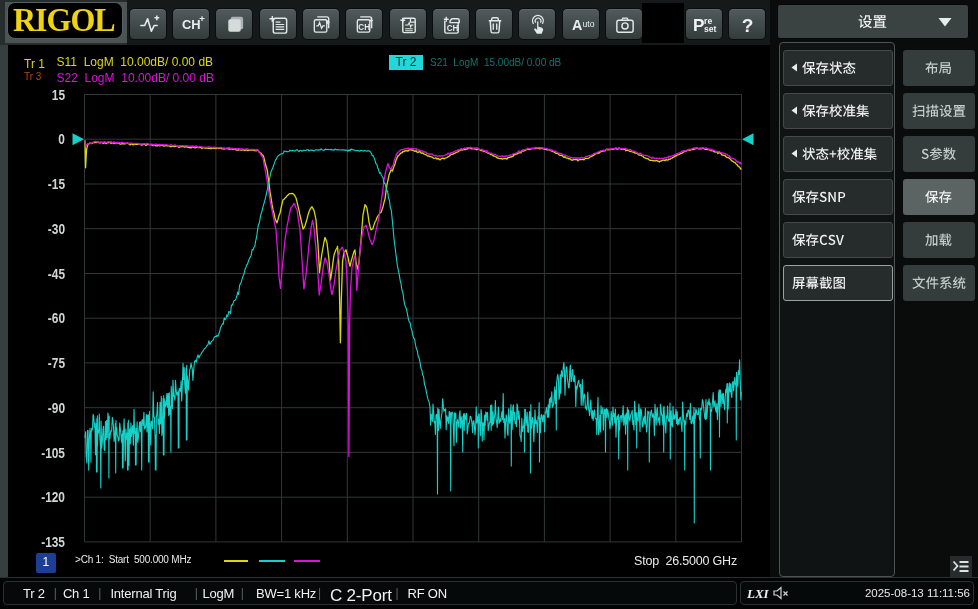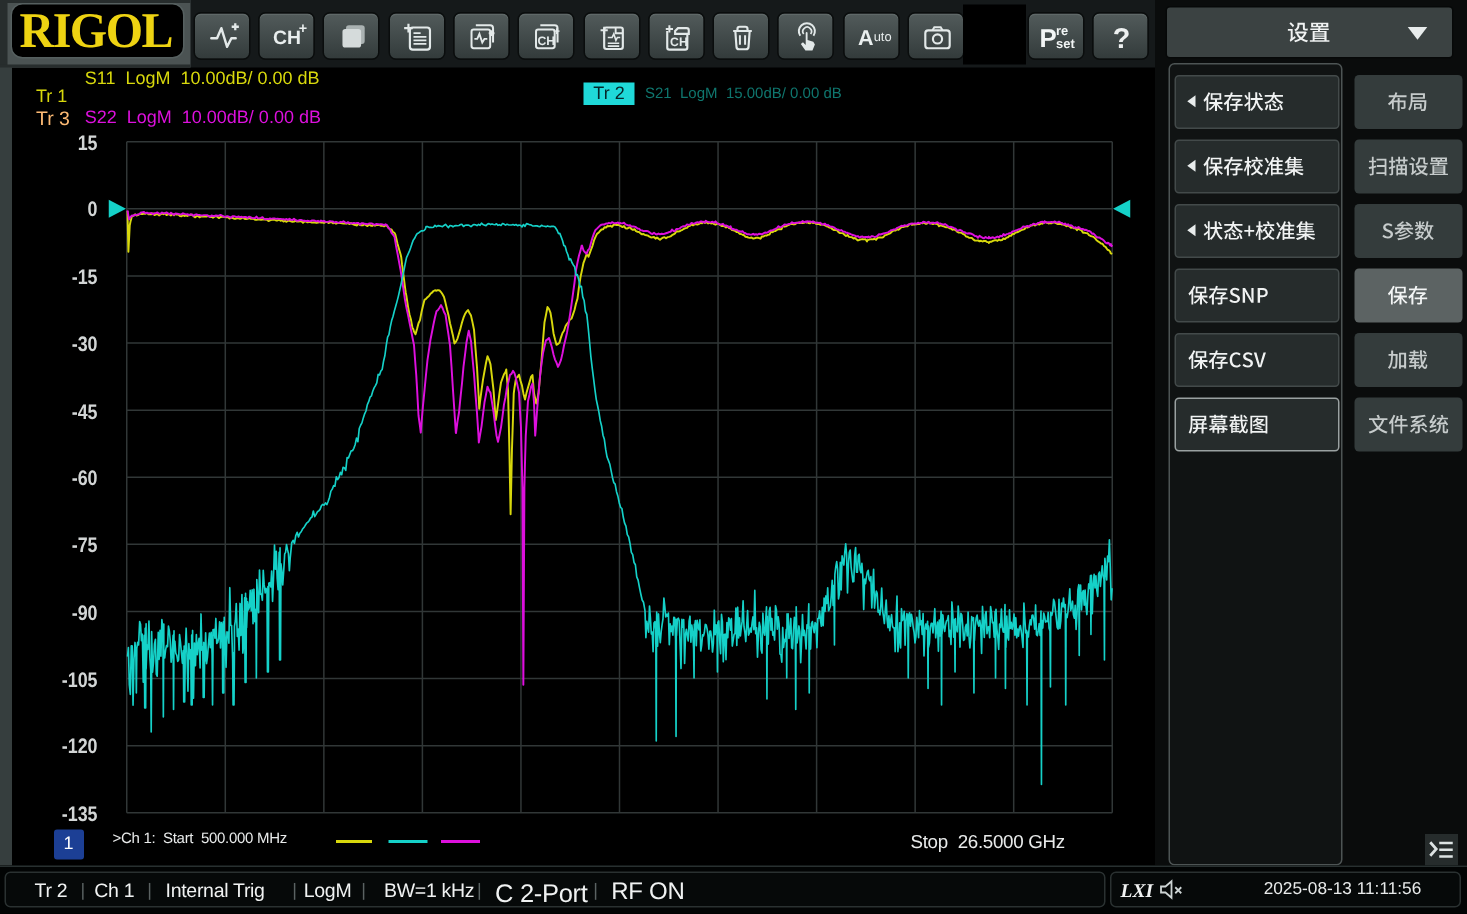--- a/index.html
+++ b/index.html
@@ -136,42 +136,42 @@
       <line x1="84.5" y1="452.4" x2="741.5" y2="452.4" stroke="#313737" stroke-width="1"></line>
       <line x1="84.5" y1="497.2" x2="741.5" y2="497.2" stroke="#313737" stroke-width="1"></line>
       <line x1="84.5" y1="541.9" x2="741.5" y2="541.9" stroke="#313737" stroke-width="1"></line>
 <path d="M85.0 140.6L85.6 167.8L86.0 160.0L86.5 150.2L87.0 147.7L88.0 144.0L89.0 143.8L90.0 142.9L91.0 143.7L92.0 143.4L93.0 142.7L94.0 142.6L95.0 142.7L96.0 142.4L97.0 142.5L98.0 142.0L99.0 142.8L100.0 142.7L101.0 142.8L102.0 142.2L103.0 143.4L104.0 142.9L105.0 142.7L106.0 143.6L107.0 142.9L108.0 142.4L109.0 142.8L110.0 142.1L111.0 143.4L112.0 142.9L113.0 142.9L114.0 143.6L115.0 142.6L116.0 143.5L117.0 142.6L118.0 143.1L119.0 143.0L120.0 144.1L121.0 144.2L122.0 143.5L123.0 144.0L124.0 143.6L125.0 144.0L126.0 143.5L127.0 143.2L128.0 143.2L129.0 144.1L130.0 144.9L131.0 144.2L132.0 143.9L133.0 144.9L134.0 144.3L135.0 144.3L136.0 144.4L137.0 144.3L138.0 144.3L139.0 143.9L140.0 144.7L141.0 144.5L142.0 145.1L143.0 144.5L144.0 144.0L145.0 144.7L146.0 145.4L147.0 144.7L148.0 144.6L149.0 144.5L150.0 144.6L151.0 144.9L152.0 144.7L153.0 145.7L154.0 145.1L155.0 145.3L156.0 145.8L157.0 145.9L158.0 145.3L159.0 145.6L160.0 145.8L161.0 145.5L162.0 144.9L163.0 145.9L164.0 146.0L165.0 145.9L166.0 145.4L167.0 145.8L168.0 145.7L169.0 145.8L170.0 146.5L171.0 146.6L172.0 146.4L173.0 146.4L174.0 146.5L175.0 146.3L176.0 146.3L177.0 146.2L178.0 146.5L179.0 147.4L180.0 146.9L181.0 146.5L182.0 146.5L183.0 146.5L184.0 147.0L185.0 147.0L186.0 146.4L187.0 147.2L188.0 146.9L189.0 147.7L190.0 147.3L191.0 147.9L192.0 147.1L193.0 147.2L194.0 147.5L195.0 147.9L196.0 147.7L197.0 147.1L198.0 147.7L199.0 147.7L200.0 147.5L201.0 147.5L202.0 148.5L203.0 147.7L204.0 147.6L205.0 148.2L206.0 148.0L207.0 148.0L208.0 148.4L209.0 148.3L210.0 148.3L211.0 148.6L212.0 148.4L213.0 148.1L214.0 148.3L215.0 148.3L216.0 148.6L217.0 148.1L218.0 147.9L219.0 148.7L220.0 148.2L221.0 148.0L222.0 148.9L223.0 148.6L224.0 149.1L225.0 148.7L226.0 148.6L227.0 148.6L228.0 148.9L229.0 149.0L230.0 148.9L231.0 149.1L232.0 148.7L233.0 149.4L234.0 148.7L235.0 149.4L236.0 149.8L237.0 150.0L238.0 150.3L239.0 149.1L240.0 150.0L241.0 150.2L242.0 150.2L243.0 149.5L244.0 150.1L245.0 150.7L246.0 149.5L247.0 150.3L248.0 150.6L249.0 149.9L250.0 150.5L251.0 149.9L252.0 150.0L253.0 150.1L254.0 150.5L255.0 150.4L256.0 150.9L257.0 150.2L258.0 150.6L259.0 151.9L260.0 152.8L261.0 153.0L262.0 154.8L263.0 155.3L263.5 156.1L264.0 158.1L265.0 162.5L266.0 166.0L267.0 169.3L267.5 171.5L268.0 176.1L269.0 183.4L270.0 191.6L270.5 195.1L271.0 197.7L272.0 204.4L273.0 209.7L274.0 213.2L275.0 218.8L275.5 219.3L276.0 221.1L277.0 222.9L278.0 219.4L279.0 215.5L280.0 213.4L281.0 208.1L282.0 203.8L283.0 199.9L284.0 199.3L285.0 198.1L286.0 197.3L287.0 195.8L288.0 195.1L289.0 194.0L290.0 193.5L291.0 193.8L292.0 193.4L293.0 193.6L294.0 194.7L295.0 196.2L296.0 198.0L297.0 201.9L298.0 206.2L299.0 210.1L300.0 215.5L301.0 219.5L301.5 221.9L302.0 223.9L303.0 229.0L304.0 227.8L305.0 225.7L306.0 222.3L307.0 218.9L308.0 215.0L309.0 211.8L310.0 209.4L311.0 207.8L312.0 206.7L313.0 208.7L314.0 210.4L315.0 214.9L316.0 219.8L317.0 232.6L318.0 244.9L319.0 262.3L319.5 272.5L320.0 268.0L321.0 260.3L322.0 253.1L323.0 247.5L324.0 242.0L325.0 237.5L326.0 239.7L327.0 242.9L328.0 251.4L329.0 259.9L330.0 273.5L330.5 280.0L331.0 277.0L332.0 269.8L333.0 262.1L334.0 255.0L335.0 252.2L336.0 249.5L337.0 248.0L337.5 246.3L338.0 252.6L338.7 260.6L339.0 273.4L339.6 299.8L340.0 321.6L340.4 342.8L341.0 314.6L341.3 300.0L342.0 278.4L342.5 262.2L343.0 258.4L344.0 252.2L345.0 251.4L346.0 249.8L347.0 253.8L348.0 257.1L349.0 262.6L350.0 266.3L351.0 261.9L352.0 258.3L353.0 254.9L354.0 251.3L355.0 250.0L356.0 262.2L357.0 266.6L357.5 269.0L358.0 267.3L359.0 262.2L360.0 251.0L361.0 240.5L362.0 227.1L363.0 214.8L364.0 209.9L365.0 204.7L366.0 206.0L367.0 208.6L368.0 214.8L369.0 222.1L370.0 226.2L371.0 229.9L372.0 229.3L373.0 228.4L374.0 224.9L375.0 222.0L376.0 220.5L377.0 217.5L378.0 215.9L379.0 214.8L380.0 213.0L381.0 212.5L382.0 209.6L383.0 206.7L384.0 202.3L385.0 199.1L386.0 191.3L387.0 184.7L388.0 180.1L389.0 175.2L390.0 172.6L391.0 169.7L392.0 170.3L392.3 171.2L393.0 169.3L394.0 166.4L395.0 163.9L396.0 160.3L397.0 157.9L398.0 155.9L399.0 155.2L400.0 154.0L401.0 153.0L402.0 152.9L403.0 151.5L404.0 151.7L405.0 150.7L406.0 150.8L407.0 150.6L408.0 151.2L409.0 149.9L410.0 149.7L411.0 150.0L412.0 149.9L413.0 150.2L413.4 150.6L414.0 150.8L415.0 151.4L416.0 150.7L417.0 152.2L418.0 152.4L419.0 151.9L420.0 151.5L421.0 152.8L422.0 153.3L423.0 152.8L424.0 154.1L425.0 154.5L426.0 154.7L427.0 155.6L428.0 156.2L429.0 156.0L430.0 156.7L431.0 156.8L432.0 157.1L433.0 157.8L434.0 158.3L435.0 158.2L436.0 158.0L437.0 159.1L438.0 158.4L439.0 159.1L440.0 159.9L441.0 159.0L442.0 158.4L443.0 158.1L444.0 158.9L445.0 158.1L446.0 157.9L447.0 157.6L448.0 156.8L449.0 156.3L450.0 155.6L451.0 154.2L452.0 154.3L453.0 154.2L454.0 153.6L455.0 153.2L456.0 152.5L457.0 152.1L458.0 151.9L459.0 150.8L460.0 150.6L461.0 149.6L462.0 150.2L463.0 149.6L464.0 149.5L465.0 149.7L466.0 149.3L467.0 148.6L468.0 148.8L469.0 147.9L470.0 148.6L470.4 148.5L471.0 147.8L472.0 149.0L473.0 148.4L474.0 149.0L475.0 148.6L476.0 149.4L477.0 149.8L478.0 149.2L479.0 149.2L480.0 150.0L481.0 150.6L482.0 150.6L483.0 150.9L484.0 151.7L485.0 150.9L486.0 152.1L487.0 152.3L488.0 153.4L489.0 153.5L490.0 153.9L491.0 154.7L492.0 154.7L493.0 155.8L494.0 156.0L495.0 156.5L496.0 156.8L497.0 157.9L498.0 158.0L499.0 158.4L500.0 158.6L501.0 158.3L502.0 159.0L502.4 159.0L503.0 158.9L504.0 158.5L505.0 158.4L506.0 158.7L507.0 159.1L508.0 157.6L509.0 157.7L510.0 157.0L511.0 157.1L512.0 156.5L513.0 156.4L514.0 154.4L515.0 154.8L516.0 154.1L517.0 154.0L518.0 153.2L519.0 152.8L520.0 152.8L521.0 152.8L522.0 150.6L523.0 151.1L524.0 150.9L525.0 150.3L526.0 149.9L527.0 149.3L528.0 149.2L529.0 149.6L530.0 149.5L531.0 148.8L532.0 148.4L533.0 148.7L534.0 148.5L535.0 148.7L536.0 148.5L537.0 148.1L537.8 148.4L538.0 147.9L539.0 148.7L540.0 148.9L541.0 148.0L542.0 148.7L543.0 148.2L544.0 149.2L545.0 149.4L546.0 149.2L547.0 149.9L548.0 149.6L549.0 149.8L550.0 150.2L551.0 150.8L552.0 151.1L553.0 151.7L554.0 151.8L555.0 152.8L556.0 153.4L557.0 153.3L558.0 153.5L559.0 154.8L560.0 155.4L561.0 155.4L562.0 155.5L563.0 156.5L564.0 157.4L565.0 156.6L566.0 157.9L567.0 158.1L568.0 158.2L569.0 159.0L570.0 158.7L571.0 159.6L572.0 160.3L573.0 159.9L574.0 159.6L575.0 159.4L576.0 159.6L577.0 159.5L578.0 160.9L578.3 160.2L579.0 159.8L580.0 159.6L581.0 159.5L582.0 159.6L583.0 159.1L584.0 159.9L585.0 158.6L586.0 158.3L587.0 158.3L588.0 158.4L589.0 158.0L590.0 156.8L591.0 156.6L592.0 156.1L593.0 155.7L594.0 155.1L595.0 154.1L596.0 153.6L597.0 153.7L598.0 152.7L599.0 153.2L600.0 152.3L601.0 151.4L602.0 151.4L603.0 151.0L604.0 150.8L605.0 150.9L606.0 149.7L607.0 149.2L608.0 149.9L609.0 149.6L610.0 149.6L611.0 149.5L612.0 149.2L613.0 149.4L614.0 148.6L615.0 148.9L615.4 148.5L616.0 148.4L617.0 149.1L618.0 149.1L619.0 148.2L620.0 148.5L621.0 149.1L622.0 149.4L623.0 148.9L624.0 149.3L625.0 149.1L626.0 150.8L627.0 150.2L628.0 150.5L629.0 150.8L630.0 151.3L631.0 151.5L632.0 151.5L633.0 152.2L634.0 152.3L635.0 153.2L636.0 152.9L637.0 153.4L638.0 154.4L639.0 155.0L640.0 155.1L641.0 155.2L642.0 156.0L643.0 156.3L644.0 157.7L645.0 157.8L646.0 158.5L647.0 158.6L648.0 158.7L649.0 159.8L650.0 160.4L651.0 160.4L652.0 160.3L653.0 160.9L654.0 160.5L655.0 161.0L656.0 160.6L657.0 160.6L658.0 161.3L659.0 161.4L659.3 162.0L660.0 161.1L661.0 161.1L662.0 160.6L663.0 160.2L664.0 160.1L665.0 160.6L666.0 159.7L667.0 160.2L668.0 160.0L669.0 159.0L670.0 159.4L671.0 158.4L672.0 158.2L673.0 157.2L674.0 157.2L675.0 155.9L676.0 156.0L677.0 155.1L678.0 154.8L679.0 154.5L680.0 153.9L681.0 153.3L682.0 153.1L683.0 152.7L684.0 151.4L685.0 151.7L686.0 151.3L687.0 150.3L688.0 150.3L689.0 149.5L690.0 150.4L691.0 149.5L692.0 149.4L693.0 149.7L694.0 149.0L695.0 149.1L696.0 148.3L696.4 148.4L697.0 148.1L698.0 148.5L699.0 149.0L700.0 148.7L701.0 148.9L702.0 148.2L703.0 148.4L704.0 148.7L705.0 149.3L706.0 149.3L707.0 149.3L708.0 149.7L709.0 149.7L710.0 150.1L711.0 150.8L712.0 150.4L713.0 151.0L714.0 151.8L715.0 151.6L716.0 152.2L717.0 152.1L718.0 153.5L719.0 152.3L720.0 153.1L721.0 153.6L722.0 155.1L723.0 155.1L724.0 155.4L725.0 155.5L726.0 156.8L727.0 157.3L728.0 157.6L729.0 157.9L730.0 158.8L731.0 160.1L732.0 160.9L733.0 161.5L734.0 162.3L735.0 162.5L736.0 164.0L737.0 164.6L738.0 166.0L738.5 166.7L739.0 166.7L740.0 167.6L740.5 168.9L741.0 169.1L741.5 169.3" fill="none" stroke="#d8d80c" stroke-width="1.3" stroke-linejoin="round"></path>
 <path d="M85.0 140.2L86.0 146.3L87.0 144.7L88.0 143.7L89.0 143.8L90.0 143.2L91.0 143.3L92.0 142.9L93.0 142.8L94.0 141.6L95.0 141.5L96.0 141.3L97.0 142.1L98.0 141.8L99.0 142.3L100.0 142.1L101.0 142.0L102.0 142.8L103.0 142.2L104.0 142.0L105.0 141.7L106.0 142.5L107.0 142.5L108.0 141.7L109.0 142.1L110.0 142.3L111.0 141.6L112.0 142.2L113.0 142.9L114.0 141.8L115.0 142.6L116.0 143.2L117.0 142.3L118.0 142.4L119.0 142.7L120.0 142.9L121.0 142.9L122.0 142.2L123.0 142.6L124.0 142.9L125.0 142.8L126.0 143.4L127.0 142.9L128.0 143.0L129.0 143.9L130.0 143.2L131.0 142.9L132.0 143.3L133.0 143.3L134.0 143.7L135.0 143.6L136.0 143.4L137.0 143.4L138.0 143.4L139.0 144.2L140.0 144.5L141.0 143.7L142.0 144.0L143.0 144.0L144.0 143.7L145.0 143.8L146.0 143.8L147.0 143.3L148.0 143.8L149.0 144.3L150.0 144.6L151.0 144.2L152.0 144.2L153.0 144.6L154.0 145.2L155.0 144.1L156.0 144.2L157.0 144.4L158.0 144.8L159.0 144.3L160.0 144.9L161.0 144.5L162.0 145.0L163.0 144.7L164.0 144.7L165.0 145.3L166.0 144.5L167.0 144.8L168.0 145.4L169.0 145.4L170.0 145.3L171.0 144.4L172.0 145.6L173.0 145.5L174.0 145.3L175.0 144.8L176.0 145.9L177.0 146.3L178.0 145.9L179.0 146.2L180.0 145.6L181.0 145.9L182.0 145.7L183.0 145.6L184.0 145.9L185.0 145.8L186.0 145.9L187.0 145.9L188.0 146.1L189.0 146.2L190.0 146.4L191.0 146.0L192.0 146.6L193.0 145.9L194.0 146.6L195.0 146.7L196.0 145.8L197.0 146.6L198.0 147.2L199.0 147.0L200.0 146.7L201.0 146.7L202.0 147.1L203.0 147.1L204.0 147.4L205.0 147.2L206.0 147.5L207.0 147.4L208.0 147.0L209.0 147.0L210.0 147.2L211.0 147.6L212.0 147.2L213.0 147.9L214.0 147.0L215.0 147.5L216.0 147.3L217.0 147.9L218.0 147.9L219.0 147.8L220.0 147.4L221.0 147.6L222.0 147.7L223.0 148.4L224.0 147.9L225.0 148.3L226.0 148.5L227.0 147.9L228.0 148.1L229.0 147.5L230.0 148.2L231.0 148.7L232.0 148.1L233.0 148.7L234.0 148.9L235.0 148.8L236.0 148.6L237.0 148.9L238.0 148.6L239.0 148.7L240.0 149.8L241.0 148.8L242.0 148.8L243.0 149.2L244.0 149.3L245.0 149.5L246.0 149.0L247.0 148.9L248.0 149.0L249.0 149.7L250.0 149.9L251.0 149.3L252.0 149.4L253.0 149.7L254.0 149.4L255.0 149.6L256.0 150.2L257.0 149.5L258.0 150.1L259.0 152.0L260.0 152.8L261.0 155.2L262.0 156.4L263.0 157.8L264.0 163.8L265.0 169.0L266.0 174.4L267.0 179.8L268.0 186.3L269.0 193.1L270.0 199.9L271.0 205.3L272.0 209.9L273.0 215.1L274.0 219.9L275.0 225.2L276.0 230.0L277.0 243.8L277.5 250.1L278.0 258.4L279.0 277.0L280.0 284.2L280.5 288.4L281.0 282.0L282.0 270.3L283.0 260.3L284.0 249.7L285.0 239.9L286.0 233.3L287.0 226.3L288.0 221.3L289.0 216.2L290.0 211.5L291.0 207.5L292.0 206.7L293.0 205.2L294.0 203.4L295.0 205.3L296.0 208.0L297.0 209.8L298.0 216.8L299.0 223.3L300.0 230.4L301.0 244.3L302.0 260.2L303.0 275.0L303.9 288.6L304.0 288.7L305.0 280.9L306.0 275.0L307.0 264.9L308.0 255.5L309.0 244.4L310.0 236.6L311.0 228.2L312.0 223.0L312.5 220.5L313.0 222.9L314.0 227.4L315.0 238.8L316.0 249.3L317.0 262.9L318.0 275.4L319.0 290.7L319.2 295.0L320.0 290.2L321.0 284.4L322.0 276.2L323.0 268.2L324.0 263.1L325.0 257.8L326.0 260.3L327.0 261.9L328.0 268.3L329.0 274.5L330.0 282.7L331.0 290.3L332.0 294.6L333.0 289.9L334.0 284.9L335.0 277.6L336.0 269.6L337.0 264.8L338.0 258.1L339.0 254.3L340.0 249.9L341.0 249.3L342.0 247.2L343.0 248.8L344.0 252.4L345.0 257.0L346.0 261.6L347.0 279.7L347.3 284.7L348.0 313.3L348.3 325.2L348.9 456.5L349.0 438.4L349.6 325.4L350.0 308.5L350.5 290.5L351.0 282.6L352.0 267.3L353.0 263.0L354.0 258.0L355.0 255.7L356.0 268.1L356.8 290.4L357.0 288.1L358.0 274.1L359.0 262.3L360.0 251.0L361.0 242.6L362.0 235.4L363.0 231.1L364.0 226.9L365.0 226.3L366.0 225.3L367.0 228.4L368.0 231.9L369.0 236.3L370.0 239.7L371.0 241.8L372.0 244.6L373.0 242.5L374.0 239.9L375.0 235.6L376.0 230.3L377.0 226.2L378.0 221.8L379.0 216.3L380.0 209.8L381.0 203.0L382.0 195.8L383.0 188.5L384.0 180.1L385.0 175.0L386.0 170.3L387.0 167.1L387.7 163.9L388.0 163.7L389.0 167.0L390.0 168.2L391.0 169.2L392.0 166.8L393.0 165.7L394.0 161.8L395.0 158.4L396.0 155.6L397.0 153.3L398.0 152.4L399.0 151.4L400.0 150.4L401.0 149.8L402.0 149.6L403.0 149.6L404.0 149.0L405.0 149.1L406.0 148.5L407.0 149.0L408.0 148.1L409.0 148.6L410.0 148.8L411.0 148.7L412.0 148.3L413.0 149.1L413.4 148.6L414.0 148.9L415.0 148.9L416.0 148.5L417.0 149.6L418.0 149.9L419.0 150.4L420.0 150.1L421.0 151.1L422.0 150.9L423.0 151.1L424.0 151.5L425.0 152.3L426.0 152.4L427.0 153.5L428.0 153.6L429.0 154.1L430.0 154.0L431.0 154.0L432.0 154.1L433.0 154.9L434.0 155.7L435.0 156.0L436.0 155.2L437.0 156.0L438.0 156.3L439.0 155.7L440.0 156.2L441.0 155.8L442.0 156.0L443.0 155.8L444.0 155.5L445.0 155.2L446.0 154.7L447.0 154.6L448.0 153.0L449.0 154.1L450.0 154.0L451.0 152.6L452.0 152.6L453.0 152.4L454.0 151.5L455.0 151.0L456.0 150.8L457.0 150.7L458.0 149.6L459.0 149.9L460.0 149.7L461.0 148.6L462.0 148.9L463.0 149.1L464.0 148.4L465.0 148.1L466.0 148.5L467.0 147.6L468.0 147.7L469.0 148.2L470.0 148.3L470.4 147.2L471.0 147.6L472.0 147.9L473.0 148.3L474.0 148.1L475.0 147.8L476.0 148.5L477.0 147.6L478.0 148.8L479.0 149.2L480.0 149.6L481.0 149.6L482.0 149.2L483.0 150.5L484.0 150.3L485.0 150.7L486.0 151.7L487.0 150.8L488.0 152.9L489.0 152.7L490.0 153.1L491.0 153.1L492.0 153.9L493.0 154.2L494.0 154.5L495.0 154.1L496.0 155.2L497.0 155.5L498.0 156.2L499.0 156.1L500.0 156.3L501.0 156.4L502.0 156.0L502.4 155.9L503.0 156.5L504.0 156.2L505.0 156.5L506.0 155.8L507.0 156.0L508.0 156.2L509.0 155.6L510.0 155.0L511.0 155.2L512.0 154.8L513.0 154.0L514.0 153.7L515.0 153.6L516.0 153.0L517.0 152.6L518.0 152.0L519.0 150.8L520.0 151.6L521.0 151.2L522.0 150.6L523.0 149.6L524.0 149.8L525.0 149.6L526.0 149.3L527.0 149.1L528.0 148.1L529.0 148.9L530.0 148.6L531.0 148.4L532.0 148.6L533.0 148.1L534.0 148.5L535.0 147.4L536.0 148.1L537.0 147.7L537.8 148.2L538.0 147.5L539.0 147.6L540.0 147.6L541.0 148.1L542.0 147.6L543.0 148.3L544.0 148.5L545.0 148.4L546.0 148.6L547.0 148.5L548.0 149.7L549.0 149.5L550.0 149.1L551.0 150.3L552.0 149.9L553.0 150.8L554.0 151.2L555.0 151.2L556.0 151.6L557.0 152.4L558.0 152.9L559.0 153.2L560.0 153.7L561.0 153.4L562.0 154.3L563.0 154.4L564.0 155.2L565.0 155.2L566.0 155.7L567.0 156.0L568.0 156.5L569.0 156.8L570.0 157.1L571.0 157.7L572.0 157.4L573.0 158.4L574.0 157.8L575.0 157.7L576.0 158.2L577.0 158.0L578.0 158.0L578.3 158.3L579.0 157.7L580.0 158.4L581.0 157.4L582.0 157.5L583.0 158.0L584.0 157.8L585.0 157.2L586.0 156.2L587.0 156.3L588.0 156.0L589.0 155.7L590.0 155.4L591.0 155.2L592.0 154.9L593.0 154.3L594.0 153.4L595.0 153.3L596.0 153.0L597.0 152.9L598.0 151.9L599.0 151.6L600.0 151.1L601.0 150.5L602.0 150.8L603.0 150.2L604.0 150.4L605.0 150.1L606.0 149.5L607.0 149.3L608.0 149.0L609.0 149.1L610.0 148.9L611.0 149.2L612.0 148.5L613.0 148.9L614.0 148.7L615.0 148.4L615.4 147.8L616.0 147.9L617.0 148.3L618.0 148.4L619.0 147.9L620.0 149.1L621.0 148.5L622.0 148.4L623.0 148.8L624.0 148.5L625.0 148.2L626.0 149.1L627.0 149.0L628.0 149.5L629.0 149.8L630.0 149.4L631.0 150.0L632.0 150.9L633.0 151.4L634.0 151.2L635.0 151.6L636.0 152.1L637.0 152.4L638.0 153.7L639.0 153.7L640.0 153.2L641.0 153.7L642.0 154.6L643.0 154.8L644.0 155.4L645.0 155.7L646.0 155.5L647.0 155.7L648.0 156.0L649.0 156.6L650.0 157.4L651.0 157.4L652.0 158.5L653.0 157.2L654.0 157.9L655.0 158.5L656.0 158.9L657.0 158.0L658.0 158.6L659.0 158.8L659.3 157.9L660.0 158.8L661.0 158.5L662.0 158.2L663.0 158.7L664.0 158.2L665.0 157.7L666.0 158.2L667.0 157.2L668.0 157.6L669.0 156.0L670.0 157.0L671.0 156.1L672.0 155.9L673.0 155.5L674.0 155.4L675.0 154.3L676.0 154.1L677.0 153.7L678.0 153.5L679.0 152.9L680.0 152.6L681.0 152.2L682.0 151.0L683.0 151.2L684.0 151.0L685.0 150.6L686.0 151.2L687.0 150.2L688.0 150.0L689.0 149.2L690.0 149.5L691.0 149.7L692.0 148.6L693.0 148.4L694.0 147.9L695.0 147.8L696.0 148.7L696.4 147.5L697.0 148.0L698.0 148.3L699.0 148.1L700.0 148.1L701.0 148.0L702.0 148.4L703.0 147.6L704.0 148.1L705.0 148.4L706.0 147.8L707.0 148.4L708.0 148.7L709.0 149.6L710.0 149.0L711.0 150.0L712.0 149.5L713.0 150.6L714.0 150.1L715.0 150.9L716.0 151.9L717.0 151.5L718.0 152.0L719.0 151.3L720.0 152.2L721.0 152.7L722.0 152.7L723.0 153.3L724.0 153.2L725.0 153.8L726.0 154.0L727.0 154.4L728.0 155.8L729.0 155.7L730.0 156.8L731.0 158.0L732.0 158.3L733.0 158.3L734.0 159.1L735.0 159.6L736.0 160.5L737.0 161.8L738.0 162.3L738.5 161.8L739.0 161.9L740.0 163.5L740.5 162.6L741.0 164.1L741.5 163.3" fill="none" stroke="#dd10dd" stroke-width="1.3" stroke-linejoin="round"></path>
 <path d="M85.0 437.7L85.6 431.7L86.2 456.4L86.9 462.9L87.5 430.6L88.1 430.6L88.7 470.1L89.3 440.0L90.0 428.3L90.6 437.8L90.9 462L91.2 434.8L91.2 432.3L91.8 428.2L92.4 430.0L93.1 414.4L93.7 416.1L94.3 427.1L94.9 422.8L95.5 454.8L96.2 423.7L96.5 472L96.8 420.7L96.8 418.9L97.1 472L97.4 415.9L97.4 446.2L98.0 430.1L98.6 432.9L99.3 414.0L99.9 438.2L100.5 447.0L100.8 488L101.1 444.0L101.1 421.1L101.7 448.1L102.4 440.8L103.0 429.2L103.6 426.2L104.2 449.5L104.8 450.8L105.5 421.6L106.1 439.6L106.7 420.2L107.3 437.5L107.9 413.1L108.6 419.0L108.9 478L109.2 416.0L109.2 433.5L109.8 438.6L110.4 433.2L111.0 430.4L111.7 431.1L112.3 417.4L112.9 420.6L113.5 427.0L114.1 441.4L114.8 434.6L115.4 423.5L115.7 473L116.0 420.5L116.0 434.3L116.6 427.5L117.2 435.5L117.9 436.9L118.5 440.9L119.1 439.9L119.7 423.0L120.3 428.0L121.0 435.6L121.6 442.2L122.2 433.7L122.5 468L122.8 430.7L122.8 448.2L123.1 468L123.4 445.2L123.4 436.5L124.1 418.8L124.7 437.8L125.3 460.8L125.9 429.1L126.5 439.2L127.2 433.0L127.5 470L127.8 430.0L127.8 423.3L128.1 470L128.4 420.3L128.4 432.8L129.0 465.5L129.6 428.7L130.3 443.8L130.9 423.1L131.5 436.5L132.1 429.4L132.7 425.6L133.4 445.3L134.0 409.3L134.6 433.5L135.2 431.3L135.5 465L135.8 428.3L135.8 441.9L136.1 465L136.4 438.9L136.5 441.1L137.1 421.9L137.7 442.4L138.3 438.1L138.9 430.3L139.6 422.1L140.2 431.8L140.8 421.5L141.4 435.9L141.7 470L142.0 432.9L142.0 419.9L142.7 419.6L143.3 425.5L143.9 412.3L144.5 428.9L145.1 428.3L145.8 425.3L146.4 414.6L147.0 431.9L147.6 415.0L148.2 419.5L148.5 462L148.8 416.5L148.9 414.5L149.2 462L149.5 411.5L149.5 420.0L150.1 424.7L150.7 444.9L151.3 421.3L152.0 421.5L152.6 428.8L153.2 391.8L153.8 416.9L154.4 417.1L155.1 439.3L155.4 470L155.7 436.3L155.7 435.4L156.0 470L156.3 432.4L156.3 417.6L156.9 413.8L157.5 402.4L158.2 424.3L158.8 419.4L159.4 433.4L160.0 402.3L160.6 423.7L161.3 396.4L161.9 435.4L162.5 429.3L163.1 398.5L163.4 455L163.7 395.5L163.7 401.9L164.0 455L164.3 398.9L164.4 418.4L165.0 401.2L165.6 406.6L166.2 405.0L166.8 393.5L167.5 407.2L168.1 393.2L168.7 415.8L169.3 392.8L169.9 414.5L170.6 406.3L170.9 452L171.2 403.3L171.2 386.4L171.8 399.1L172.4 408.5L173.0 380.0L173.7 396.2L174.3 396.1L174.9 400.2L175.5 380.2L176.1 389.6L176.8 395.3L177.4 392.3L178.0 394.1L178.3 448L178.6 391.1L178.6 394.5L178.9 448L179.2 391.5L179.2 388.8L179.9 388.4L180.5 391.3L181.1 380.7L181.7 400.9L182.3 386.7L183.0 363.4L183.6 379.4L184.2 367.6L184.8 385.6L185.4 393.1L186.1 368.2L186.4 440L186.7 365.2L186.7 384.2L187.0 440L187.3 381.2L187.3 375.9L187.9 380.8L188.5 390.0L189.2 379.4L189.8 369.2L190.4 368.2L191.0 363.0L191.6 366.1L192.3 369.1L192.9 380.4L193.5 371.7L194.5 361.8L195.4 360.2L196.3 362.2L197.2 357.0L198.1 354.9L199.0 358.0L199.9 355.5L200.8 354.5L201.7 352.7L202.6 351.7L203.5 350.2L204.4 348.8L205.3 348.1L206.2 347.0L207.1 345.3L208.0 344.7L208.9 340.7L209.8 344.4L210.7 342.9L211.6 341.2L212.5 340.6L213.4 339.6L214.3 337.1L215.2 336.3L216.1 336.8L217.0 335.3L217.9 336.4L218.8 334.2L219.7 331.5L220.6 327.4L221.5 326.1L222.4 323.8L223.3 324.1L224.2 317.9L225.1 319.7L226.0 318.3L226.9 314.9L227.8 316.5L228.7 311.6L229.6 311.8L230.5 313.6L231.4 305.1L232.3 305.3L233.2 302.9L234.1 300.5L235.0 300.5L235.9 298.9L236.8 296.3L237.7 292.0L238.6 294.5L239.5 285.7L240.4 283.5L241.3 281.9L242.2 278.6L243.1 275.9L244.0 274.0L244.9 269.7L245.8 267.8L246.7 264.8L247.6 264.0L248.5 260.8L249.4 258.6L250.3 257.1L251.2 255.2L252.1 249.6L253.0 250.0L253.9 247.3L254.8 246.3L255.7 240.8L256.6 237.0L257.5 230.3L258.4 224.7L259.3 223.1L260.2 217.9L261.1 213.7L262.0 211.0L262.9 207.3L263.8 204.2L264.7 200.9L265.6 197.4L266.5 193.3L267.4 189.4L268.3 185.0L269.2 180.8L270.1 176.0L271.0 171.8L271.9 169.8L272.8 167.8L273.7 165.3L274.6 162.6L275.5 160.1L276.4 158.9L277.3 157.0L278.2 155.7L279.1 155.3L280.0 154.5L280.9 153.9L281.8 153.9L282.7 153.7L283.6 152.7L284.0 151.1L285.0 151.0L286.0 151.6L287.0 151.6L288.0 151.7L289.0 151.5L290.0 150.2L291.0 151.1L292.0 150.4L293.0 150.6L294.0 150.8L295.0 151.1L296.0 150.3L297.0 149.6L298.0 150.7L299.0 151.7L300.0 150.4L301.0 150.5L302.0 151.2L303.0 150.6L304.0 150.4L305.0 150.5L306.0 150.3L307.0 149.7L308.0 149.6L309.0 151.0L310.0 150.2L311.0 150.1L312.0 150.0L313.0 150.4L314.0 151.1L315.0 150.2L316.0 149.7L317.0 149.8L318.0 150.4L319.0 149.6L320.0 150.2L321.0 148.8L322.0 149.7L323.0 150.1L324.0 150.4L325.0 149.4L326.0 149.1L327.0 149.7L328.0 149.3L329.0 149.7L330.0 149.8L331.0 149.2L332.0 150.2L333.0 149.8L334.0 150.3L335.0 149.0L336.0 149.4L337.0 150.1L338.0 149.5L339.0 149.9L340.0 150.0L341.0 150.0L342.0 149.7L343.0 150.1L344.0 149.7L345.0 150.4L346.0 150.1L347.0 150.2L348.0 151.3L349.0 149.7L350.0 150.9L351.0 149.1L352.0 149.4L353.0 149.8L354.0 149.9L355.0 150.6L356.0 150.7L357.0 150.5L358.0 150.6L359.0 150.9L360.0 151.1L361.0 150.2L362.0 150.7L363.0 150.8L364.0 151.1L365.0 150.6L366.0 151.0L367.0 151.1L368.0 150.8L369.0 150.9L370.0 151.3L371.4 153.5L372.3 155.7L373.2 155.6L374.1 157.9L375.0 160.3L375.9 163.7L376.8 164.2L377.7 167.7L378.6 169.8L379.5 173.3L380.4 172.6L381.3 175.0L382.2 176.6L383.1 177.8L384.0 183.4L384.9 183.1L385.8 186.3L386.7 191.2L387.6 190.9L388.5 197.9L389.4 200.3L390.3 207.6L391.2 209.6L392.1 218.1L393.0 227.5L393.9 237.6L394.8 245.2L395.7 252.2L396.6 259.6L397.5 266.2L398.4 270.5L399.3 274.9L400.2 280.6L401.1 284.2L402.0 290.1L402.9 292.9L403.8 299.6L404.7 304.7L405.6 306.9L406.5 309.3L407.4 313.7L408.3 318.3L409.2 321.8L410.1 322.7L411.0 327.8L411.9 330.6L412.8 335.1L413.7 338.2L414.6 339.0L415.5 344.7L416.4 348.8L417.3 350.8L418.2 356.4L419.1 357.9L420.0 362.2L420.9 368.2L421.8 369.8L422.7 375.0L423.6 376.5L424.5 384.6L425.4 386.7L426.3 391.6L427.2 396.0L428.1 400.0L429.0 401.5L429.9 406.6L430.0 407.4L430.6 425.1L431.2 414.2L431.8 417.7L432.4 421.4L433.0 404.0L433.6 411.9L434.2 422.7L434.8 421.4L435.4 434.5L436.0 415.3L436.6 414.4L437.2 419.7L437.5 494L437.7 415.5L437.8 408.1L438.4 430.8L439.0 409.3L439.6 421.9L440.2 428.4L440.8 421.0L441.4 416.4L442.0 412.5L442.6 398.7L443.2 404.3L443.8 411.3L444.4 409.5L445.0 410.8L445.6 408.7L446.2 429.8L446.8 415.9L447.4 421.0L448.0 417.4L448.6 423.4L449.2 411.5L449.8 412.0L450.4 426.3L450.7 491L450.9 412.9L451.0 423.8L451.6 412.9L452.2 412.1L452.8 413.7L453.4 429.6L454.0 445.7L454.6 412.9L455.2 418.1L455.8 413.1L456.4 442.3L457.0 423.1L457.6 419.5L458.2 423.7L458.8 427.3L459.4 414.1L460.0 410.8L460.6 428.1L461.2 416.7L461.8 421.2L462.4 431.9L462.7 452L462.9 416.2L463.0 418.7L463.6 413.7L464.2 430.4L464.8 413.5L465.4 417.7L466.0 419.9L466.6 413.2L467.2 434.0L467.8 430.1L468.4 423.2L469.0 423.9L469.6 421.5L470.2 416.3L470.8 416.7L471.4 419.3L472.0 423.6L472.6 432.8L473.2 420.9L473.8 420.7L474.4 425.6L475.0 434.7L475.6 428.8L476.2 406.8L476.8 423.1L477.4 416.6L478.0 417.9L478.3 448L478.5 419.3L478.6 414.9L479.2 413.9L479.8 427.2L480.4 435.8L481.0 409.6L481.6 414.6L482.2 441.2L482.8 423.0L483.4 422.8L484.0 439.8L484.6 415.1L485.2 425.2L485.8 411.9L486.4 413.1L487.0 420.1L487.6 412.4L488.2 430.7L488.8 426.9L489.4 422.9L490.0 422.4L490.6 405.4L491.2 430.3L491.8 404.8L492.4 425.3L493.0 411.9L493.6 424.0L494.2 418.5L494.8 414.1L495.4 400.5L496.0 417.8L496.6 421.8L497.2 427.7L497.8 416.6L498.4 407.1L499.0 423.4L499.6 422.0L500.2 418.7L500.8 421.4L501.4 415.3L502.0 411.3L502.6 419.8L503.2 393.6L503.8 422.5L504.4 418.6L505.0 438.1L505.6 423.0L506.2 414.9L506.8 417.7L507.4 433.1L508.0 435.4L508.6 408.8L509.2 421.0L509.8 423.4L510.4 414.6L511.0 404.6L511.3 466L511.5 410.8L511.6 421.4L512.2 429.4L512.8 407.5L513.4 404.9L514.0 420.1L514.6 412.3L515.2 423.4L515.8 421.4L516.4 426.7L517.0 403.8L517.6 406.4L518.2 419.4L518.8 411.2L519.4 416.0L520.0 436.0L520.6 436.4L521.2 441.5L521.8 418.3L522.4 431.6L523.0 426.3L523.6 427.6L524.2 419.6L524.5 452L524.7 409.3L524.8 412.0L525.4 409.2L526.0 425.6L526.6 420.6L527.2 412.3L527.8 431.9L528.4 432.4L529.0 419.9L529.6 411.6L530.2 419.1L530.5 473L530.7 413.8L530.8 404.5L531.4 428.6L532.0 423.9L532.6 417.3L533.2 421.3L533.8 441.8L534.4 427.2L535.0 409.7L535.6 423.7L536.2 420.2L536.8 424.4L537.4 432.6L538.0 416.5L538.6 418.8L539.2 402.6L539.5 462L539.7 418.5L539.8 418.1L540.4 432.7L541.0 415.7L541.6 414.4L542.2 418.8L542.8 421.8L543.4 415.1L544.0 415.9L544.6 431.8L545.2 412.4L545.8 412.3L546.4 407.3L547.0 413.7L547.6 417.5L548.2 404.9L548.8 417.1L549.4 398.7L550.0 407.6L550.6 397.3L551.2 402.3L551.8 391.9L552.4 407.2L553.0 405.8L553.6 404.1L554.2 396.9L554.8 386.9L555.4 403.6L556.0 390.2L556.3 430L556.5 387.9L556.6 382.7L557.2 377.7L557.8 374.4L558.4 379.4L559.0 399.3L559.6 395.9L560.2 374.9L560.8 393.3L561.4 370.6L562.0 373.7L562.6 376.7L563.2 367.9L563.8 362.6L564.4 369.9L565.0 395.3L565.6 376.5L566.2 368.3L566.8 366.7L567.4 377.9L568.0 382.9L568.6 387.9L569.2 387.6L569.8 370.2L570.4 365.0L571.0 381.4L571.6 381.5L572.2 370.5L572.8 369.5L573.4 379.8L574.0 381.8L574.6 375.6L575.2 383.6L575.8 406.4L576.4 386.1L577.0 389.1L577.6 384.7L578.2 381.4L578.8 380.2L579.4 386.1L580.0 387.3L580.6 384.4L581.2 405.3L581.8 391.5L582.4 379.5L583.0 405.4L583.6 398.6L584.2 394.0L584.8 395.5L585.4 408.1L586.0 407.0L586.6 409.9L587.2 403.9L587.8 392.1L588.4 407.3L589.0 410.9L589.6 415.7L590.2 406.4L590.8 400.1L591.4 412.9L592.0 418.4L592.6 410.6L593.2 420.4L593.8 413.4L594.4 409.8L595.0 417.4L595.6 418.6L596.2 418.5L596.8 434.4L597.4 412.4L598.0 397.4L598.6 434.5L599.2 428.1L599.8 415.2L600.4 432.0L601.0 405.8L601.6 413.7L602.2 412.5L602.8 407.6L603.4 430.1L604.0 414.3L604.6 409.1L605.2 411.8L605.5 452L605.7 427.0L605.8 410.0L606.4 408.5L607.0 417.5L607.6 409.5L608.2 412.7L608.8 418.2L609.4 421.5L610.0 428.6L610.6 424.5L611.2 411.5L611.8 418.0L612.4 425.1L613.0 407.0L613.6 416.5L614.2 413.8L614.8 423.0L615.4 409.1L616.0 437.3L616.6 419.5L617.2 416.0L617.8 419.4L618.4 414.2L618.7 459L618.9 417.2L619.0 431.6L619.6 428.8L620.2 418.6L620.8 415.6L621.4 415.6L622.0 422.0L622.6 413.8L623.2 405.8L623.8 425.2L624.4 419.1L625.0 414.7L625.6 434.2L626.2 413.4L626.8 423.9L627.4 407.6L627.7 470L627.9 409.5L628.0 422.7L628.6 410.1L629.2 418.0L629.8 421.0L630.4 416.5L631.0 413.9L631.6 413.5L632.2 410.4L632.8 424.5L633.4 420.3L634.0 429.7L634.6 401.3L635.2 409.4L635.8 424.8L636.4 413.0L636.7 448L636.9 412.4L637.0 417.0L637.6 418.6L638.2 421.2L638.8 404.0L639.4 411.9L640.0 431.4L640.6 408.9L641.2 409.9L641.8 416.8L642.4 426.9L643.0 426.2L643.6 418.1L644.2 416.3L644.8 424.0L645.4 408.0L646.0 424.1L646.6 432.0L647.2 425.2L647.8 411.1L648.4 413.6L649.0 411.8L649.3 462L649.5 421.0L649.6 427.1L650.2 417.3L650.8 412.0L651.4 410.1L652.0 415.8L652.6 417.4L653.2 413.6L653.8 417.7L654.4 435.6L655.0 404.3L655.6 414.2L656.2 425.0L656.8 410.0L657.4 407.7L658.0 422.5L658.6 418.1L659.2 417.8L659.8 425.1L660.4 404.4L661.0 408.4L661.6 415.2L662.2 414.9L662.8 424.8L663.4 407.7L663.7 452L663.9 412.8L664.0 406.2L664.6 419.4L665.2 424.7L665.8 432.9L666.4 416.0L667.0 418.3L667.6 406.0L668.2 418.0L668.8 421.3L669.4 421.5L670.0 403.1L670.3 459L670.5 421.5L670.6 431.6L671.2 410.7L671.8 424.9L672.4 426.7L673.0 406.6L673.6 419.0L674.2 414.9L674.8 419.4L675.4 416.7L676.0 409.4L676.6 423.5L677.2 411.8L677.8 425.2L678.4 419.4L679.0 424.1L679.6 418.6L680.2 417.0L680.8 420.5L681.4 425.4L682.0 431.6L682.6 402.0L683.2 412.3L683.8 421.9L684.4 420.3L684.7 470L684.9 423.8L685.0 421.5L685.6 424.7L686.2 417.3L686.8 413.2L687.4 416.6L688.0 410.2L688.6 410.1L689.2 413.3L689.8 419.5L690.4 403.3L691.0 423.1L691.6 423.7L692.2 420.3L692.8 415.8L693.4 423.6L694.0 407.4L694.3 523L694.5 413.6L694.6 416.5L695.2 418.7L695.8 408.7L696.4 411.0L697.0 414.7L697.6 414.1L698.2 414.4L698.8 408.3L699.4 418.9L700.0 420.7L700.3 458L700.5 408.3L700.6 409.4L701.2 410.2L701.8 407.6L702.4 399.6L703.0 401.4L703.6 406.7L704.2 412.4L704.8 418.3L705.4 419.4L706.0 399.5L706.6 418.9L707.2 414.0L707.8 402.0L708.4 404.5L709.0 398.7L709.6 405.1L710.2 403.0L710.5 470L710.7 409.2L710.8 409.5L711.4 411.7L712.0 407.7L712.6 400.8L713.2 392.5L713.8 407.0L714.4 404.6L715.0 400.8L715.6 409.7L716.2 412.1L716.8 403.6L717.4 419.6L718.0 409.3L718.6 393.3L719.2 389.8L719.5 437L719.7 396.6L719.8 399.4L720.4 390.1L721.0 406.6L721.6 395.4L722.2 393.7L722.8 403.5L723.4 393.4L724.0 404.3L724.6 409.7L725.2 397.7L725.8 389.3L726.4 392.3L727.0 383.7L727.3 423L727.5 393.8L727.6 383.5L728.2 409.1L728.8 389.5L729.4 382.9L730.0 391.9L730.6 383.9L731.2 393.5L731.8 397.6L732.4 382.7L733.0 381.4L733.6 390.9L734.2 383.9L734.8 377.2L735.4 383.8L736.0 386.4L736.3 440L736.5 376.9L736.6 372.2L737.2 379.5L737.8 386.6L738.4 370.7L739.0 374.4L739.6 359.9L740.2 378.8L740.8 399.9L741.4 392.2" fill="none" stroke="#15d1c8" stroke-width="1.1" stroke-linejoin="round"></path>
 <polygon points="72.5,133.2 72.5,145.2 84,139.2" fill="#15d1c8"></polygon>
 <polygon points="753.5,133.2 753.5,145.2 742,139.2" fill="#15d1c8"></polygon>
 </svg>
     <div style="position:absolute;left:24px;top:57px;font-size:12px;color:#d8d80c">Tr 1</div>
-    <div style="position:absolute;left:56.5px;top:45px;font-size:12px;color:#d8d80c">S11&nbsp; LogM&nbsp; 10.00dB/ 0.00 dB</div>
-    <div style="position:absolute;left:24px;top:71px;font-size:13px;color:#fdba74">Tr 3</div>
+    <div style="position:absolute;left:56.5px;top:55px;font-size:12px;color:#d8d80c">S11&nbsp; LogM&nbsp; 10.00dB/ 0.00 dB</div>
+    <div style="position:absolute;left:24px;top:71px;font-size:10px;color:#c2410c">Tr 3</div>
     <div style="position:absolute;left:56.5px;top:71px;font-size:12px;color:#dd10dd">S22&nbsp; LogM&nbsp; 10.00dB/ 0.00 dB</div>
     <div style="position:absolute;left:389px;top:55px;width:34px;height:15px;background:#1fd9d9;color:#05262a;font-size:12px;text-align:center;line-height:15px">Tr 2</div>
     <div style="position:absolute;left:430px;top:57px;font-size:10px;color:#0f766e">S21&nbsp; LogM&nbsp; 15.00dB/ 0.00 dB</div>
     <div style="position:absolute;left:0px;top:86.7px;width:65px;text-align:right;font-size:14px;font-weight:bold;color:#d2d5d5;transform:scaleX(0.85);transform-origin:100% 50%">15</div>
     <div style="position:absolute;left:0px;top:131.4px;width:65px;text-align:right;font-size:14px;font-weight:bold;color:#d2d5d5;transform:scaleX(0.85);transform-origin:100% 50%">0</div>
     <div style="position:absolute;left:0px;top:176.2px;width:65px;text-align:right;font-size:14px;font-weight:bold;color:#d2d5d5;transform:scaleX(0.85);transform-origin:100% 50%">-15</div>
     <div style="position:absolute;left:0px;top:220.9px;width:65px;text-align:right;font-size:14px;font-weight:bold;color:#d2d5d5;transform:scaleX(0.85);transform-origin:100% 50%">-30</div>
     <div style="position:absolute;left:0px;top:265.7px;width:65px;text-align:right;font-size:14px;font-weight:bold;color:#d2d5d5;transform:scaleX(0.85);transform-origin:100% 50%">-45</div>
     <div style="position:absolute;left:0px;top:310.4px;width:65px;text-align:right;font-size:14px;font-weight:bold;color:#d2d5d5;transform:scaleX(0.85);transform-origin:100% 50%">-60</div>
     <div style="position:absolute;left:0px;top:355.1px;width:65px;text-align:right;font-size:14px;font-weight:bold;color:#d2d5d5;transform:scaleX(0.85);transform-origin:100% 50%">-75</div>
     <div style="position:absolute;left:0px;top:399.9px;width:65px;text-align:right;font-size:14px;font-weight:bold;color:#d2d5d5;transform:scaleX(0.85);transform-origin:100% 50%">-90</div>
     <div style="position:absolute;left:0px;top:444.6px;width:65px;text-align:right;font-size:14px;font-weight:bold;color:#d2d5d5;transform:scaleX(0.85);transform-origin:100% 50%">-105</div>
     <div style="position:absolute;left:0px;top:489.4px;width:65px;text-align:right;font-size:14px;font-weight:bold;color:#d2d5d5;transform:scaleX(0.85);transform-origin:100% 50%">-120</div>
     <div style="position:absolute;left:0px;top:534.1px;width:65px;text-align:right;font-size:14px;font-weight:bold;color:#d2d5d5;transform:scaleX(0.85);transform-origin:100% 50%">-135</div>
     <div style="position:absolute;left:36px;top:553px;width:19.5px;height:19.5px;background:#1c3f95;border-radius:2px;color:#fff;font-size:12px;text-align:center;line-height:19.5px">1</div>
     <div style="position:absolute;left:75px;top:554px;font-size:10px;letter-spacing:-0.2px;color:#e8eaea">&gt;Ch 1:&nbsp; Start&nbsp; 500.000 MHz</div>
     <div style="position:absolute;left:224px;top:560px;width:24px;height:2px;background:#d8d80c"></div>
     <div style="position:absolute;left:259px;top:560px;width:26px;height:2px;background:#15d1c8"></div>
     <div style="position:absolute;left:294px;top:560px;width:26px;height:2px;background:#dd10dd"></div>
-    <div style="position:absolute;left:607px;top:554px;width:130px;text-align:left;font-size:12.5px;letter-spacing:-0.2px;color:#e8eaea;white-space:nowrap">Stop&nbsp; 26.5000 GHz</div>
+    <div style="position:absolute;left:607px;top:554px;width:130px;text-align:right;font-size:12.5px;letter-spacing:-0.2px;color:#e8eaea;white-space:nowrap">Stop&nbsp; 26.5000 GHz</div>
 <div style="position:absolute;left:770px;top:0;width:208px;height:577px;background:#0a0c0c">
       <div style="position:absolute;left:7px;top:4px;width:192px;height:35px;background:#3b4242;border-radius:3px;border:1px solid #060808"></div>
       <svg style="position:absolute;left:88px;top:12px;overflow:visible" width="29.0" height="20.3" viewBox="0 0 29.0 20.3">
         <g transform="translate(0,14.94) scale(0.1450)">
           <path d="M11 -77C17 -72 24 -66 27 -61L33 -68C30 -72 23 -78 17 -83ZM4 -53V-44H17V-11C17 -6 14 -3 12 -1C14 0 16 4 17 7C19 4 22 2 40 -12C39 -14 37 -18 36 -20L26 -12V-53ZM48 -81V-70C48 -63 46 -55 33 -49C35 -48 38 -44 40 -42C54 -49 57 -60 57 -70V-72H73V-58C73 -50 74 -46 83 -46C84 -46 88 -46 90 -46C92 -46 94 -46 96 -47C95 -49 95 -53 95 -55C93 -55 91 -54 90 -54C88 -54 85 -54 84 -54C82 -54 82 -56 82 -58V-81ZM79 -32C75 -25 71 -19 65 -14C59 -19 54 -25 51 -32ZM38 -41V-32H44L42 -31C46 -22 51 -15 57 -9C50 -5 42 -2 33 0C34 2 36 6 37 8C47 6 56 2 64 -3C72 2 81 6 91 9C92 6 95 2 97 0C88 -2 79 -5 72 -9C80 -16 87 -26 91 -38L85 -41L83 -41Z M166 -74H180V-67H166ZM143 -74H157V-67H143ZM120 -74H134V-67H120ZM118 -43V-1H105V6H195V-1H182V-43H151L152 -48H192V-55H153L154 -60H190V-81H111V-60H144L144 -55H107V-48H143L142 -43ZM127 -1V-6H172V-1ZM127 -27H172V-22H127ZM127 -32V-37H172V-32ZM127 -17H172V-12H127Z" fill="#f0f2f2"></path>
         </g>
       </svg>
       <svg style="position:absolute;left:168px;top:17px" width="14" height="10">
         <polygon points="0.5,1 13.5,1 7,9.5" fill="#e8ecec"></polygon>
       </svg>
@@ -265,26 +265,26 @@
     </div>
 <div style="position:absolute;left:0;top:577px;width:978px;height:32px;background:#020404;border-top:1px solid #283030">
       <div style="position:absolute;left:3px;top:3px;width:734px;height:24px;background:#060909;border:1px solid #2a3131;border-radius:4px"></div>
       <div style="position:absolute;left:740px;top:3px;width:234px;height:24px;background:#060909;border:1px solid #2a3131;border-radius:4px"></div>
       <div style="position:absolute;left:23px;top:8px;font-size:13px;letter-spacing:-0.2px;color:#f0f2f2">Tr 2</div>
       <div style="position:absolute;left:62.9px;top:8px;font-size:13px;letter-spacing:-0.2px;color:#f0f2f2">Ch 1</div>
       <div style="position:absolute;left:110.4px;top:8px;font-size:13px;letter-spacing:-0.2px;color:#f0f2f2">Internal Trig</div>
       <div style="position:absolute;left:202.5px;top:8px;font-size:13px;letter-spacing:-0.2px;color:#f0f2f2">LogM</div>
       <div style="position:absolute;left:256px;top:8px;font-size:13px;letter-spacing:-0.2px;color:#f0f2f2">BW=1 kHz</div>
       <div style="position:absolute;left:330px;top:8px;font-size:17px;letter-spacing:-0.2px;color:#f0f2f2">C 2-Port</div>
-      <div style="position:absolute;left:407.5px;top:8px;font-size:16px;letter-spacing:-0.2px;color:#f0f2f2">RF ON</div>
+      <div style="position:absolute;left:407.5px;top:8px;font-size:13px;letter-spacing:-0.2px;color:#f0f2f2">RF ON</div>
       <div style="position:absolute;left:53.7px;top:8px;font-size:12px;color:#5a6262">|</div>
       <div style="position:absolute;left:98.2px;top:8px;font-size:12px;color:#5a6262">|</div>
       <div style="position:absolute;left:194.8px;top:8px;font-size:12px;color:#5a6262">|</div>
       <div style="position:absolute;left:240.8px;top:8px;font-size:12px;color:#5a6262">|</div>
       <div style="position:absolute;left:318px;top:8px;font-size:12px;color:#5a6262">|</div>
       <div style="position:absolute;left:395.5px;top:8px;font-size:12px;color:#5a6262">|</div>
       <div style="position:absolute;left:747px;top:7.5px;font-size:13px;font-weight:bold;font-style:italic;color:#f0f2f2;font-family:'Liberation Serif',serif">LXI</div>
       <svg style="position:absolute;left:773px;top:8px" width="16" height="14" viewBox="0 0 16 14">
         <path d="M1 5h3l4-3.5v11L4 9H1z" fill="none" stroke="#cdd4d4" stroke-width="1.2"></path>
         <path d="M10.5 5.5l4 4M14.5 5.5l-4 4" stroke="#cdd4d4" stroke-width="1.2"></path>
       </svg>
-      <div style="position:absolute;left:820px;top:8.5px;width:150px;text-align:center;font-size:11.5px;color:#e8eaea">2025-08-13 11:11:56</div>
+      <div style="position:absolute;left:820px;top:8.5px;width:150px;text-align:right;font-size:11.5px;color:#e8eaea">2025-08-13 11:11:56</div>
     </div>
 </div>
 </body></html>

